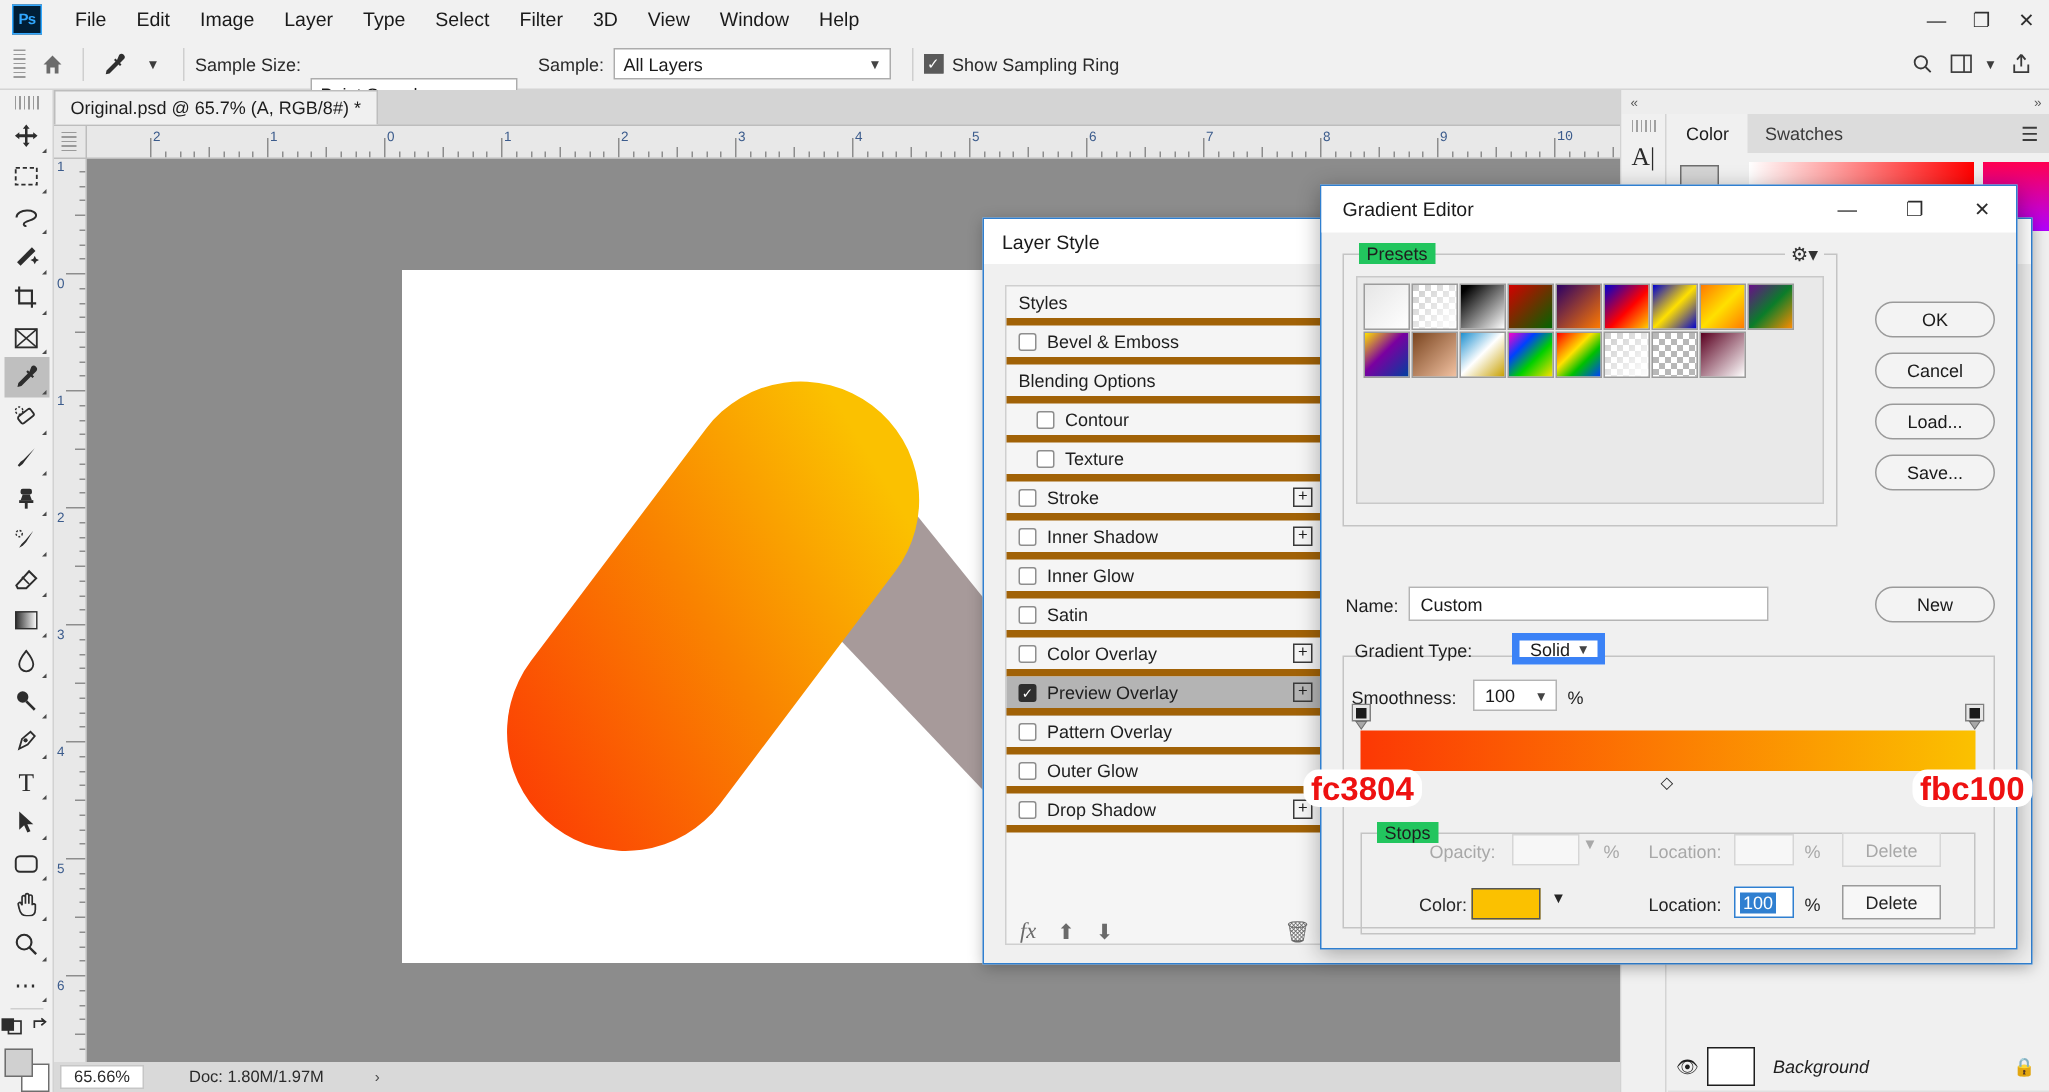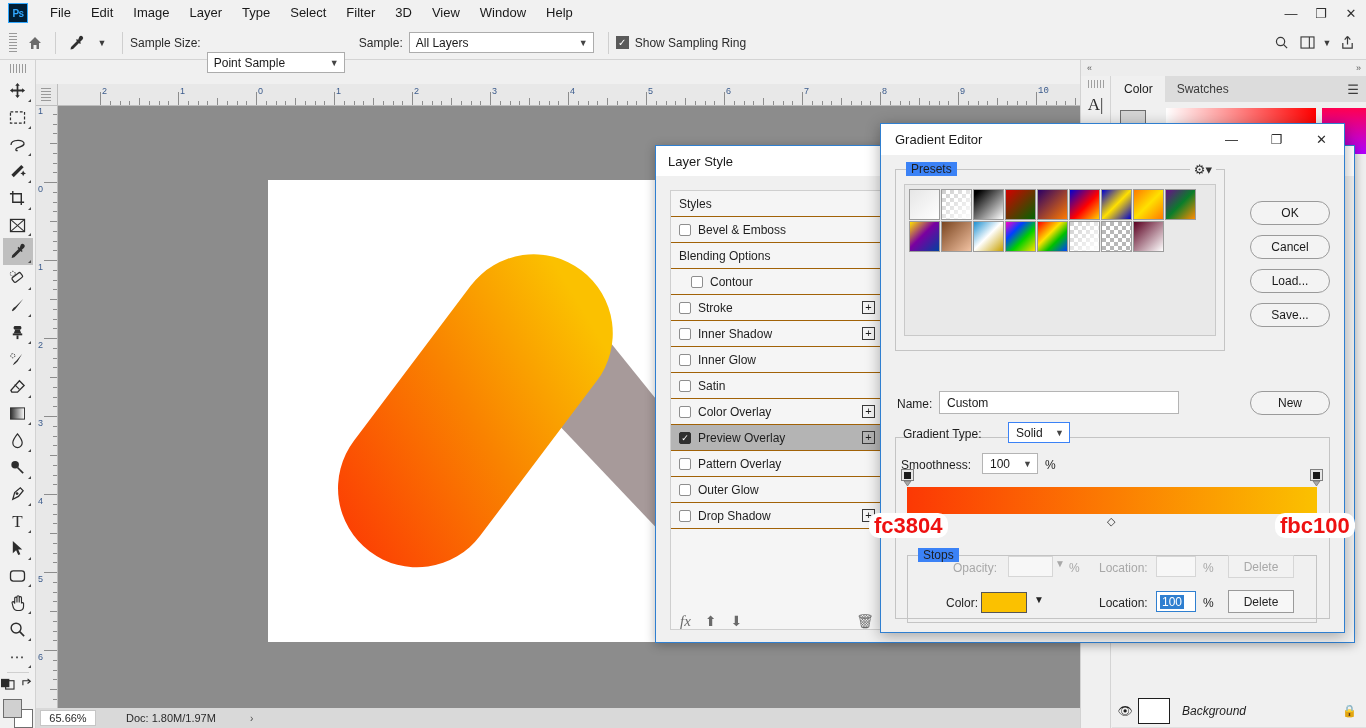--- a/index.html
+++ b/index.html
@@ -193,21 +193,21 @@
   .dlg-layerstyle {
     position: absolute; left: 655px; top: 145px; width: 700px; height: 498px;
     background: #f0f0f0; border: 1px solid #2f7fd0; box-shadow: 0 2px 10px rgba(0,0,0,.28);
   }
   .dlg-ls-title { height: 30px; background: #ffffff; display: flex; align-items: center;
     padding-left: 12px; font-size: 13px; color: #1a1a1a; }
   .ls-body { position: absolute; left: 0; top: 30px; width: 700px; height: 468px; }
   .ls-styles-list { position: absolute; left: 14px; top: 14px; width: 214px; height: 440px;
     background: #f5f5f5; border: 1px solid #cfcfcf; }
   .ls-row { height: 26px; display: flex; align-items: center; padding-left: 8px;
-    border-bottom: 1px solid #a16207; font-size: 12px; color: #1e1e1e; position: relative; }
+    border-bottom: 5px solid #a16207; font-size: 12px; color: #1e1e1e; position: relative; }
   .ls-row.sel { background: #b4b4b4; }
   .ls-row .indent { display: inline-block; width: 12px; }
   .ls-cb { width: 12px; height: 12px; border: 1px solid #8e8e8e; background: #fff;
     border-radius: 2px; margin-right: 7px; display: inline-flex; align-items: center;
     justify-content: center; font-size: 9px; color: #fff; }
   .ls-cb.on { background: #2f2f2f; border-color: #2f2f2f; }
   .ls-plus { position: absolute; right: 8px; width: 13px; height: 13px;
     border: 1px solid #3a3a3a; display: flex; align-items: center; justify-content: center;
     font-size: 11px; line-height: 1; color: #1e1e1e; }
   .ls-listfooter { position: absolute; left: 0; bottom: 0; width: 212px; height: 34px;
@@ -225,21 +225,21 @@
     background: #f0f0f0; border: 1px solid #2f7fd0; box-shadow: 0 3px 14px rgba(0,0,0,.32);
   }
   .grad-title { height: 31px; background: #ffffff; display: flex; align-items: center;
     padding-left: 14px; font-size: 13px; color: #1a1a1a; position: relative; }
   .grad-wctrls { position: absolute; right: 0; top: 0; display: flex; height: 31px; }
   .grad-wbtn { width: 45px; height: 31px; display: flex; align-items: center;
     justify-content: center; color: #2c2c2c; font-size: 13px; }
   .grad-body { position: absolute; left: 0; top: 31px; width: 463px; height: 477px; }
 
   .fieldset { position: absolute; border: 1px solid #c4c4c4; }
-  .legend { position: absolute; background: #3b82f6; padding: 0 5px; font-size: 12px;
+  .legend { position: absolute; background: #22c55e; padding: 0 5px; font-size: 12px;
     color: #1e1e1e; top: -8px; left: 10px; }
 
   .presets-fs { left: 14px; top: 14px; width: 330px; height: 182px; }
   .gear { position: absolute; right: 8px; top: -8px; background: #f0f0f0; padding: 0 4px;
     font-size: 13px; color: #333; }
   .presets-box { position: absolute; left: 8px; top: 14px; width: 312px; height: 152px;
     background: #e9e9e9; border: 1px solid #c9c9c9; padding: 4px;
     display: flex; flex-wrap: wrap; align-content: flex-start; gap: 1px; }
   .swatch { width: 31px; height: 31px; border: 1px solid #9c9c9c; }
 
@@ -252,21 +252,21 @@
   .name-input { position: absolute; left: 58px; top: 236px; width: 240px; height: 23px;
     background: #fff; border: 1px solid #b4b4b4; display: flex; align-items: center;
     padding-left: 7px; font-size: 12px; color: #1a1a1a; }
   .new-btn { position: absolute; right: 14px; top: 236px; width: 80px; height: 24px;
     border: 1px solid #9a9a9a; border-radius: 12px; background: #f3f3f3;
     display: flex; align-items: center; justify-content: center; font-size: 12px; color: #1a1a1a; }
 
   .gradtype-fs { left: 14px; top: 282px; width: 435px; height: 182px; }
   .gt-label { position: absolute; left: 22px; top: 272px; font-size: 12px; color: #1e1e1e; }
   .gt-select { position: absolute; left: 127px; top: 267px; width: 62px; height: 21px;
-    background: #fff; border: 1px solid #3b82f6; font-size: 12px; display: flex;
+    background: #fff; border: 5px solid #3b82f6; font-size: 12px; display: flex;
     align-items: center; padding-left: 7px; color: #1a1a1a; }
   .gt-select .chev { position: absolute; right: 5px; font-size: 9px; color: #444; }
 
   .sm-label { position: absolute; left: 20px; top: 303px; font-size: 12px; color: #1e1e1e; }
   .sm-select { position: absolute; left: 101px; top: 298px; width: 56px; height: 21px;
     background: #fff; border: 1px solid #b4b4b4; font-size: 12px; display: flex;
     align-items: center; padding-left: 7px; color: #1a1a1a; }
   .sm-select .chev { position: absolute; right: 5px; font-size: 9px; color: #444; }
   .sm-pct { position: absolute; left: 164px; top: 303px; font-size: 12px; color: #1e1e1e; }
 
@@ -529,20 +529,23 @@
       <div><svg width="14" height="13" viewBox="0 0 15 14">
             <path d="M2 9 V4 H9 M7 2 L10 4.5 L7 7" fill="none" stroke="#2d2d2d" stroke-width="1.2"></path>
           </svg></div>
     </div>
     <div class="fgbg">
       <div class="sw-bg"></div>
       <div class="sw-fg"></div>
     </div>
   </div>
 
+  <div class="doctabs">
+    <div class="doctab">Original.psd @ 65.7% (A, RGB/8#) *</div>
+  </div>
 
   <div class="ruler-corner"></div>
   <div class="ruler-h" id="ruler-h">
       <div class="rtick" style="left: 42px; top: 8px; width: 1px; height: 13px;"></div>
       <div class="rlabel" style="left: 44px; top: 2px;">2</div>
       <div class="rtick" style="left: 51.75px; top: 17px; width: 1px; height: 4px;"></div>
       <div class="rtick" style="left: 61.5px; top: 17px; width: 1px; height: 4px;"></div>
       <div class="rtick" style="left: 71.25px; top: 17px; width: 1px; height: 4px;"></div>
       <div class="rtick" style="left: 81px; top: 14px; width: 1px; height: 7px;"></div>
       <div class="rtick" style="left: 90.75px; top: 17px; width: 1px; height: 4px;"></div>
@@ -808,20 +811,25 @@
           </div>
           <div class="ls-row">
             <span>Blending Options</span>
           </div>
           <div class="ls-row">
             <span class="indent"></span>
             <span class="ls-cb"></span>
             <span>Contour</span>
           </div>
           <div class="ls-row">
+            <span class="indent"></span>
+            <span class="ls-cb"></span>
+            <span>Texture</span>
+          </div>
+          <div class="ls-row">
             <span class="ls-cb"></span>
             <span>Stroke</span>
             <span class="ls-plus">+</span>
           </div>
           <div class="ls-row">
             <span class="ls-cb"></span>
             <span>Inner Shadow</span>
             <span class="ls-plus">+</span>
           </div>
           <div class="ls-row">

